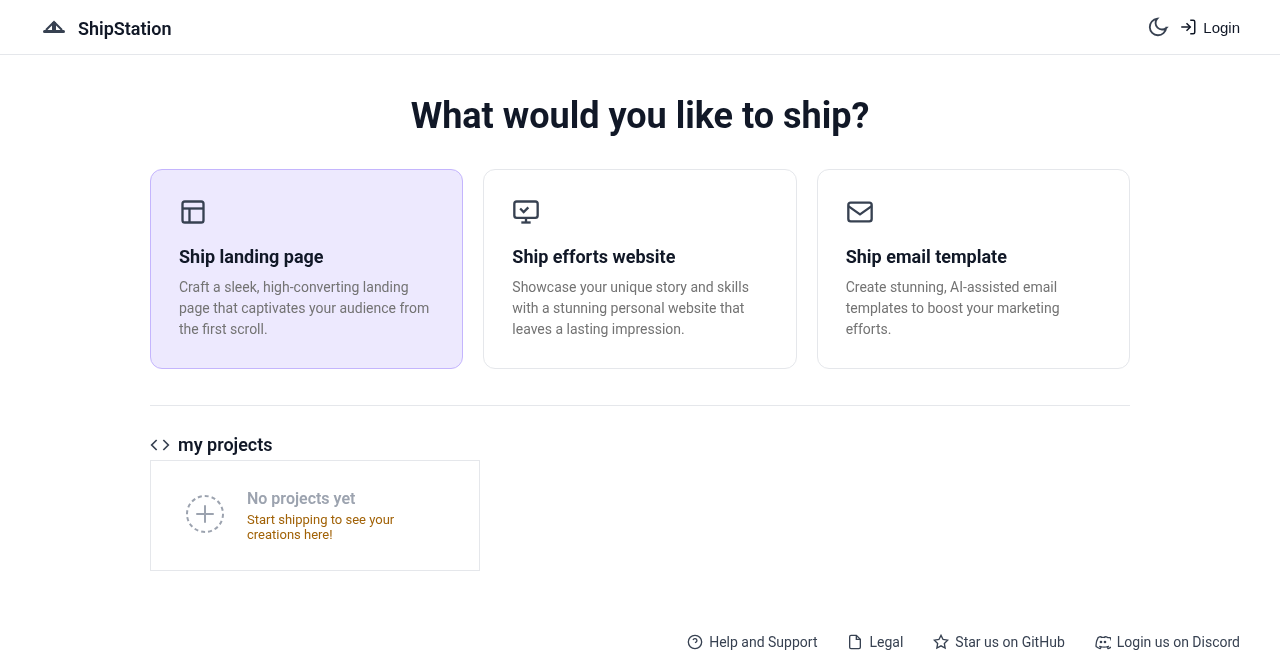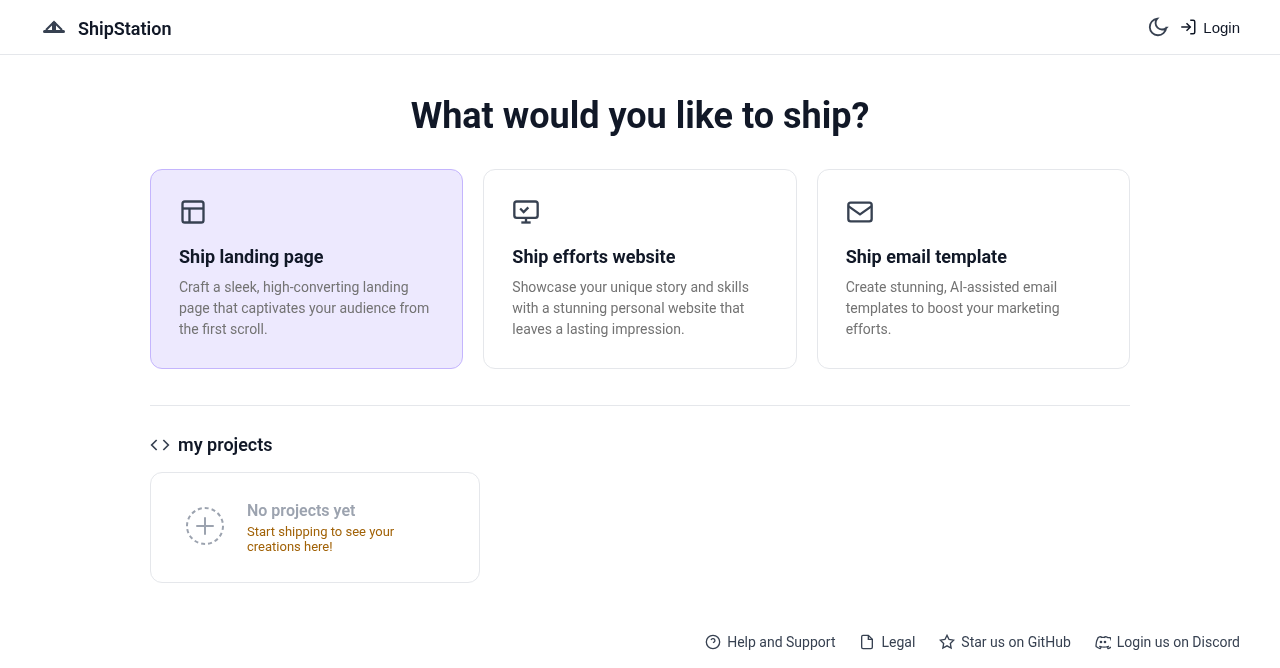--- a/index.html
+++ b/index.html
@@ -138,38 +138,38 @@
 
     
     .projects-section {
       margin-bottom: 40px;
     }
 
     .projects-header {
       display: flex;
       align-items: flex-end;
       gap: 8px;
-      margin-bottom: 17px;
+      margin-bottom: 5px;
     }
 
     .projects-header-icon {
       color: #374151;
     }
 
     .projects-title {
       font-size: 18px;
       font-weight: 600;
       color: #111827;
     }
 
     
     .empty-project-card {
       width: 330px;
       border: 1px solid #e5e7eb;
-      border-radius: 12px;
+      border-radius: 0;
       padding: 28px 32px;
       display: flex;
       align-items: center;
       gap: 20px;
     }
 
     .empty-project-icon {
       color: #9ca3af;
       flex-shrink: 0;
     }
@@ -203,21 +203,21 @@
     
     .footer-links {
       position: fixed;
       bottom: 0;
       left: 0;
       right: 0;
       display: flex;
       justify-content: flex-end;
       align-items: center;
       padding: 18px 40px;
-      gap: 24px;
+      gap: 30px;
       background: #ffffff;
     }
 
     .footer-link {
       display: flex;
       align-items: center;
       gap: 6px;
       font-size: 14px;
       color: #374151;
       cursor: pointer;

